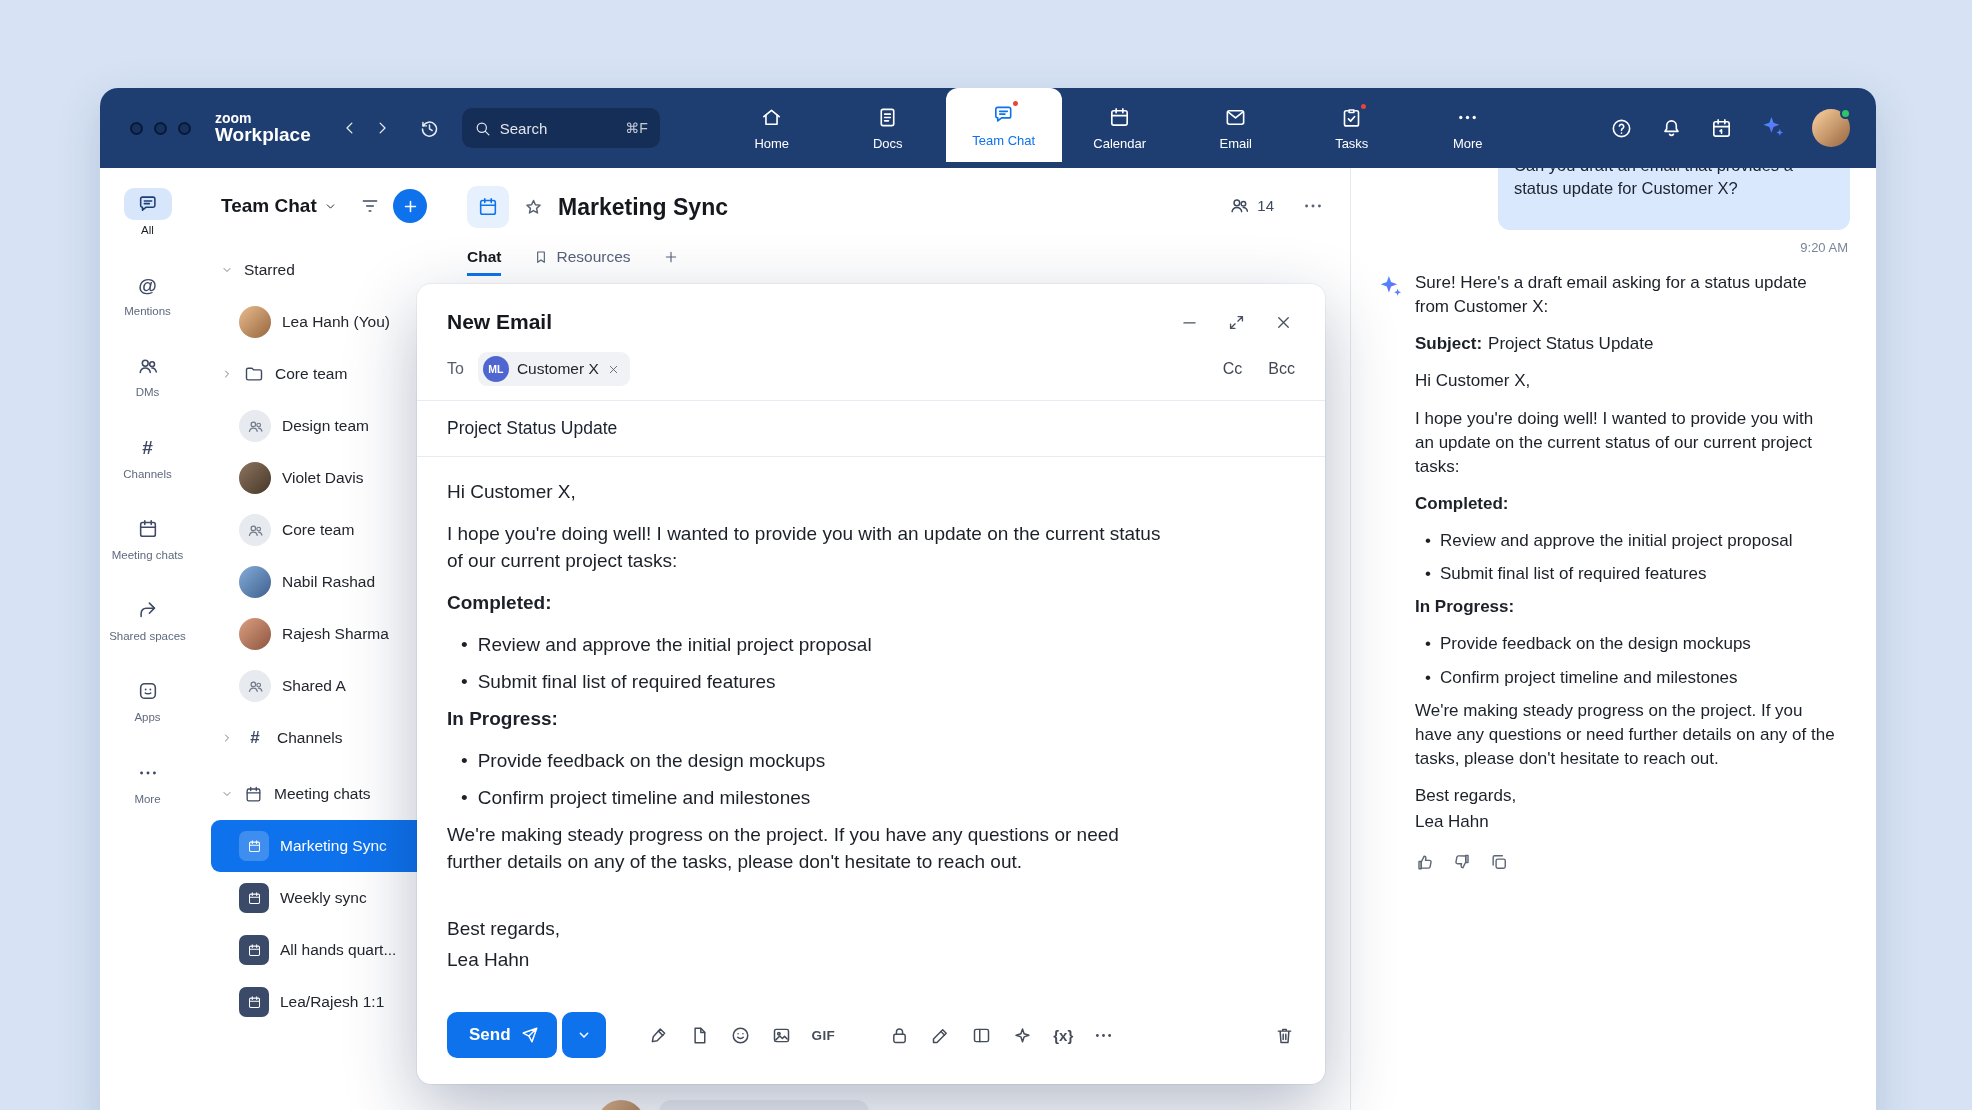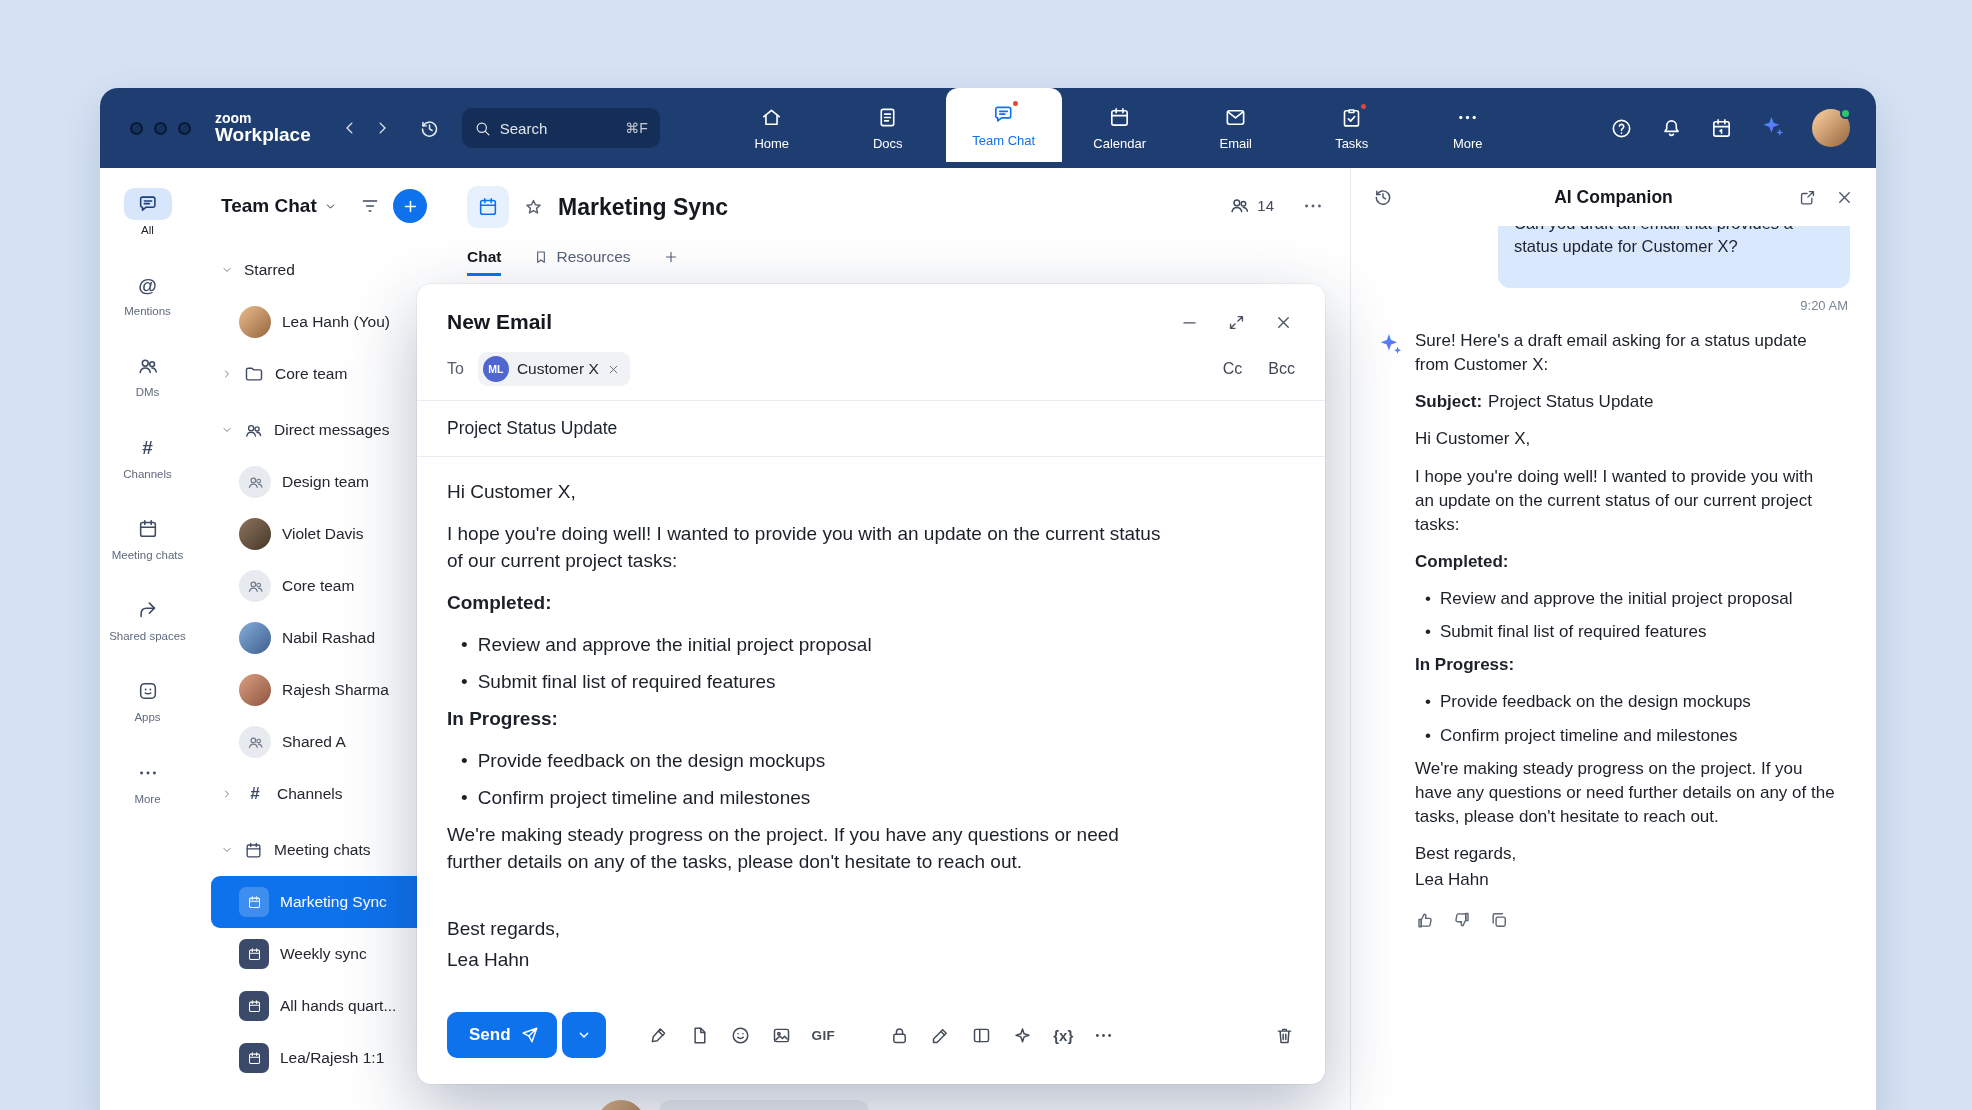--- a/index.html
+++ b/index.html
@@ -412,36 +412,20 @@
                 <path d="m9 6 6 6-6 6"></path>
               </svg>
             </span>
           <span class="chev" style="color:#3e4a63">
               <svg class="si" width="20" height="20" viewBox="0 0 24 24">
                 <path d="M3 7a2 2 0 0 1 2-2h4.5l2 2H19a2 2 0 0 1 2 2v8a2 2 0 0 1-2 2H5a2 2 0 0 1-2-2z"></path>
               </svg>
             </span>
           <span class="lbl">Core team</span>
         </div>
-        <div class="row section">
-          <span class="chev">
-              <svg class="si" width="12" height="12" viewBox="0 0 24 24">
-                <path d="m6 9 6 6 6-6"></path>
-              </svg>
-            </span>
-          <span class="chev" style="color:#3e4a63">
-              <svg class="si" width="19" height="19" viewBox="0 0 24 24">
-                <circle cx="9" cy="9" r="3.2"></circle>
-                <path d="M3.5 19c.6-3.2 2.9-4.8 5.5-4.8s4.9 1.6 5.5 4.8"></path>
-                <circle cx="16.5" cy="10" r="2.6"></circle>
-                <path d="M16.3 14.2c2.4.1 4.2 1.7 4.7 4.3"></path>
-              </svg>
-            </span>
-          <span class="lbl">Direct messages</span>
-        </div>
         <div class="row">
           <span class="av group">
               <svg class="si" width="17" height="17" viewBox="0 0 24 24">
                 <circle cx="9" cy="9" r="3.2"></circle>
                 <path d="M3.5 19c.6-3.2 2.9-4.8 5.5-4.8s4.9 1.6 5.5 4.8"></path>
                 <circle cx="16.5" cy="10" r="2.6"></circle>
                 <path d="M16.3 14.2c2.4.1 4.2 1.7 4.7 4.3"></path>
               </svg>
             </span>
           <span class="lbl">Design team</span>
@@ -591,43 +575,20 @@
             </svg>
         </div>
       </div>
       <div class="message-row">
         <span class="msg-av"></span>
         <div class="msg-bubble">Great discussion team!</div>
       </div>
     </main>
 
     <aside class="ai-panel">
-      <div class="ai-head">
-        <button>
-          <svg class="si" width="20" height="20" viewBox="0 0 24 24">
-              <path d="M4.5 5v4h4"></path>
-              <path d="M4.9 9a8 8 0 1 1-.9 3.6"></path>
-              <path d="M12 8v4.5l3 1.8"></path>
-            </svg>
-        </button>
-        <div class="ai-title">AI Companion</div>
-        <div class="right">
-          <button>
-            <svg class="si" width="19" height="19" viewBox="0 0 24 24">
-                <path d="M17.5 13v5a2 2 0 0 1-2 2h-9a2 2 0 0 1-2-2V9a2 2 0 0 1 2-2h5"></path>
-                <path d="M14.5 4.5h5v5M19.2 4.8 12.5 11.5"></path>
-              </svg>
-          </button>
-          <button>
-            <svg class="si" width="19" height="19" viewBox="0 0 24 24">
-                <path d="m6 6 12 12M18 6 6 18"></path>
-              </svg>
-          </button>
-        </div>
-      </div>
       <div class="ai-body">
         <div class="prompt-clip">
           <div class="prompt-bubble">Can you draft an email that provides a status update for Customer X?</div>
         </div>
         <div class="ai-time">9:20 AM</div>
         <div class="ai-answer">
           <span class="ai-spark">
             <svg width="26" height="26" viewBox="0 0 24 24">
                 <path fill="url(#aigrad)" d="M11 2.8 13 8.4l5.6 2-5.6 2L11 18l-2-5.6-5.6-2 5.6-2z"></path>
                 <path fill="url(#aigrad)" d="m19 14.5.9 2.3 2.3.9-2.3.9-.9 2.3-.9-2.3-2.3-.9 2.3-.9z"></path>

